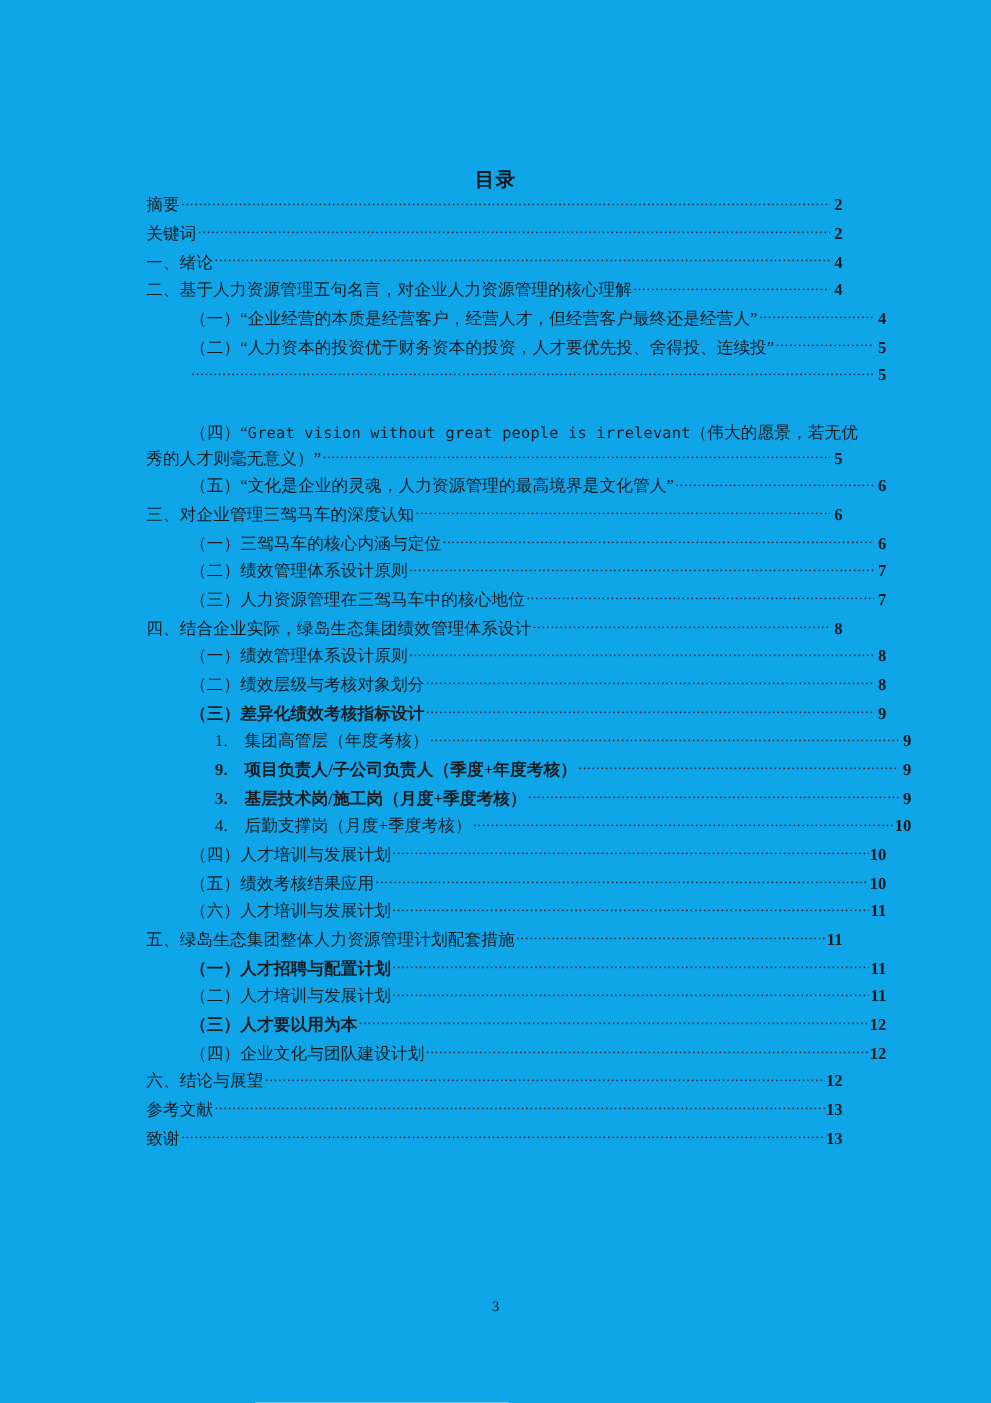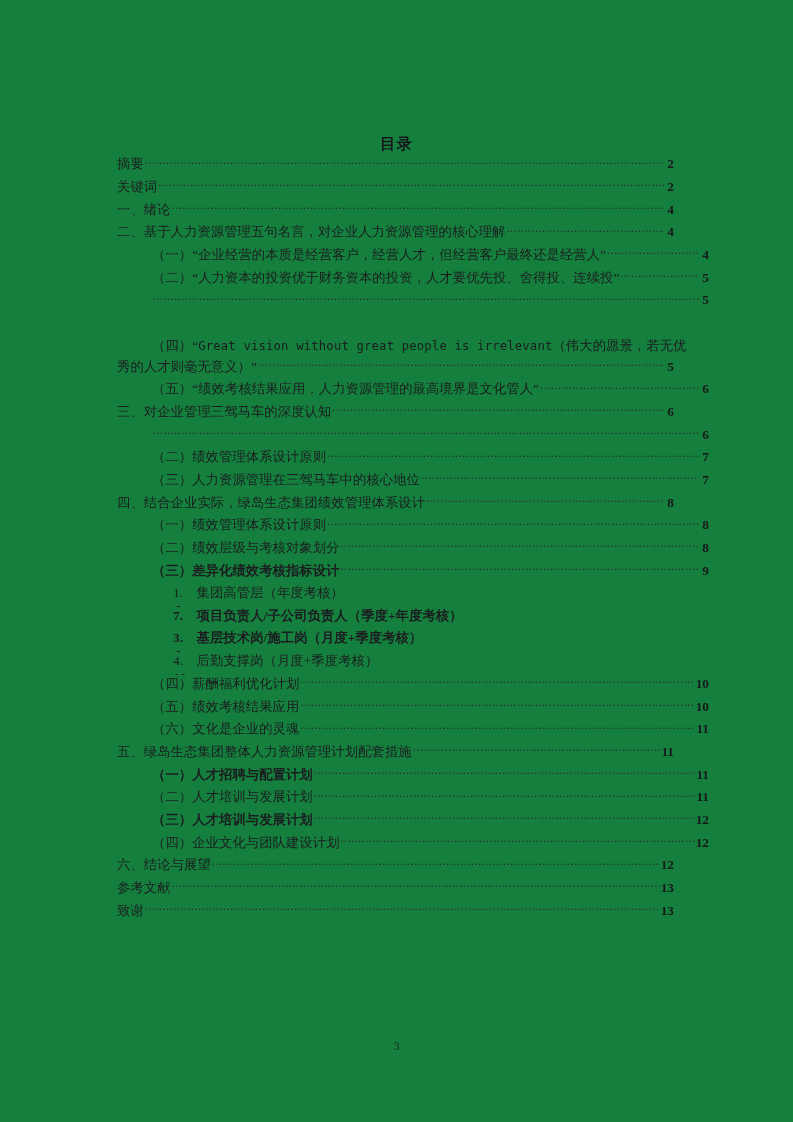--- a/index.html
+++ b/index.html
@@ -13,21 +13,21 @@
     position: relative;
     font-family: "Liberation Serif", "DejaVu Serif", serif;
     color: #1a1a1a;
     overflow: hidden;
   }
   .page {
     position: absolute;
     left: 0; top: 0;
     width: 793px;
     height: 1122px;
-    background: #15803d;
+    background: #0ea5e9;
   }
   .toc-title {
     position: absolute;
     left: 0;
     top: 134px;
     width: 793px;
     text-align: center;
     font-size: 15.5px;
     font-weight: bold;
     letter-spacing: 1px;
@@ -77,21 +77,21 @@
     text-align: right;
     font-weight: bold;
     font-size: 13.3px;
     min-width: 9px;
     color: #17181c;
   }
 
   
   .lvl1 { padding-left: 0px; }
   .lvl2 { padding-left: 35px; }
-  .lvl3 { padding-left: 55px; flex-direction: column; }
+  .lvl3 { padding-left: 55px; }
 
   .bold .label { font-weight: bold; }
   .reg  .label { font-weight: normal; }
 
   
   .toc-entry-wrap {
     width: 100%;
     font-size: 13.3px;
     color: #1b1c20;
   }
@@ -162,30 +162,31 @@
       </div>
       <div class="toc-entry-wrap">
         <div class="line1"><span>（四）“</span><span class="mono">Great vision without great people is irrelevant</span><span>（伟大的愿景，若无优</span></div>
         <div class="toc-entry lvl1 reg">
           <span class="label">秀的人才则毫无意义）”</span>
           <span class="leader"></span>
           <span class="pageno">5</span>
         </div>
       </div>
       <div class="toc-entry lvl2 reg">
-        <span class="label">（五）“绩效考核结果应用，人力资源管理的最高境界是文化管人”</span>
+        <span class="label">（五）“文化是企业的灵魂，人力资源管理的最高境界是文化管人”</span>
         <span class="leader"></span>
         <span class="pageno">6</span>
       </div>
       <div class="toc-entry lvl1 reg">
         <span class="label">三、对企业管理三驾马车的深度认知</span>
         <span class="leader"></span>
         <span class="pageno">6</span>
       </div>
       <div class="toc-entry lvl2 reg">
+        <span class="label">（一）三驾马车的核心内涵与定位</span>
         <span class="leader"></span>
         <span class="pageno">6</span>
       </div>
       <div class="toc-entry lvl2 reg">
         <span class="label">（二）绩效管理体系设计原则</span>
         <span class="leader"></span>
         <span class="pageno">7</span>
       </div>
       <div class="toc-entry lvl2 reg">
         <span class="label">（三）人力资源管理在三驾马车中的核心地位</span>
@@ -211,66 +212,66 @@
         <span class="label">（三）差异化绩效考核指标设计</span>
         <span class="leader"></span>
         <span class="pageno">9</span>
       </div>
       <div class="toc-entry lvl3 reg">
         <span class="label">1.　集团高管层（年度考核）</span>
         <span class="leader"></span>
         <span class="pageno">9</span>
       </div>
       <div class="toc-entry lvl3 bold">
-        <span class="label">7.　项目负责人/子公司负责人（季度+年度考核）</span>
+        <span class="label">9.　项目负责人/子公司负责人（季度+年度考核）</span>
         <span class="leader"></span>
         <span class="pageno">9</span>
       </div>
       <div class="toc-entry lvl3 bold">
         <span class="label">3.　基层技术岗/施工岗（月度+季度考核）</span>
         <span class="leader"></span>
         <span class="pageno">9</span>
       </div>
       <div class="toc-entry lvl3 reg">
         <span class="label">4.　后勤支撑岗（月度+季度考核）</span>
         <span class="leader"></span>
         <span class="pageno">10</span>
       </div>
       <div class="toc-entry lvl2 reg">
-        <span class="label">（四）薪酬福利优化计划</span>
+        <span class="label">（四）人才培训与发展计划</span>
         <span class="leader"></span>
         <span class="pageno">10</span>
       </div>
       <div class="toc-entry lvl2 reg">
         <span class="label">（五）绩效考核结果应用</span>
         <span class="leader"></span>
         <span class="pageno">10</span>
       </div>
       <div class="toc-entry lvl2 reg">
-        <span class="label">（六）文化是企业的灵魂</span>
+        <span class="label">（六）人才培训与发展计划</span>
         <span class="leader"></span>
         <span class="pageno">11</span>
       </div>
       <div class="toc-entry lvl1 reg">
         <span class="label">五、绿岛生态集团整体人力资源管理计划配套措施</span>
         <span class="leader"></span>
         <span class="pageno">11</span>
       </div>
       <div class="toc-entry lvl2 bold">
         <span class="label">（一）人才招聘与配置计划</span>
         <span class="leader"></span>
         <span class="pageno">11</span>
       </div>
       <div class="toc-entry lvl2 reg">
         <span class="label">（二）人才培训与发展计划</span>
         <span class="leader"></span>
         <span class="pageno">11</span>
       </div>
       <div class="toc-entry lvl2 bold">
-        <span class="label">（三）人才培训与发展计划</span>
+        <span class="label">（三）人才要以用为本</span>
         <span class="leader"></span>
         <span class="pageno">12</span>
       </div>
       <div class="toc-entry lvl2 reg">
         <span class="label">（四）企业文化与团队建设计划</span>
         <span class="leader"></span>
         <span class="pageno">12</span>
       </div>
       <div class="toc-entry lvl1 reg">
         <span class="label">六、结论与展望</span>

